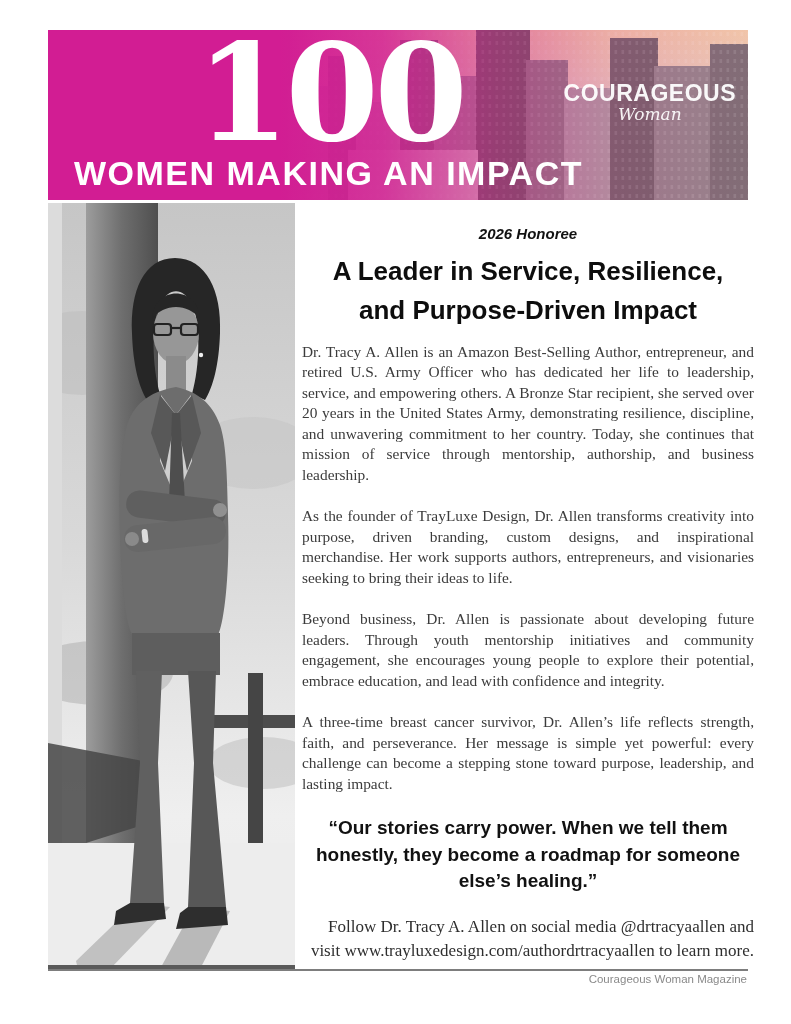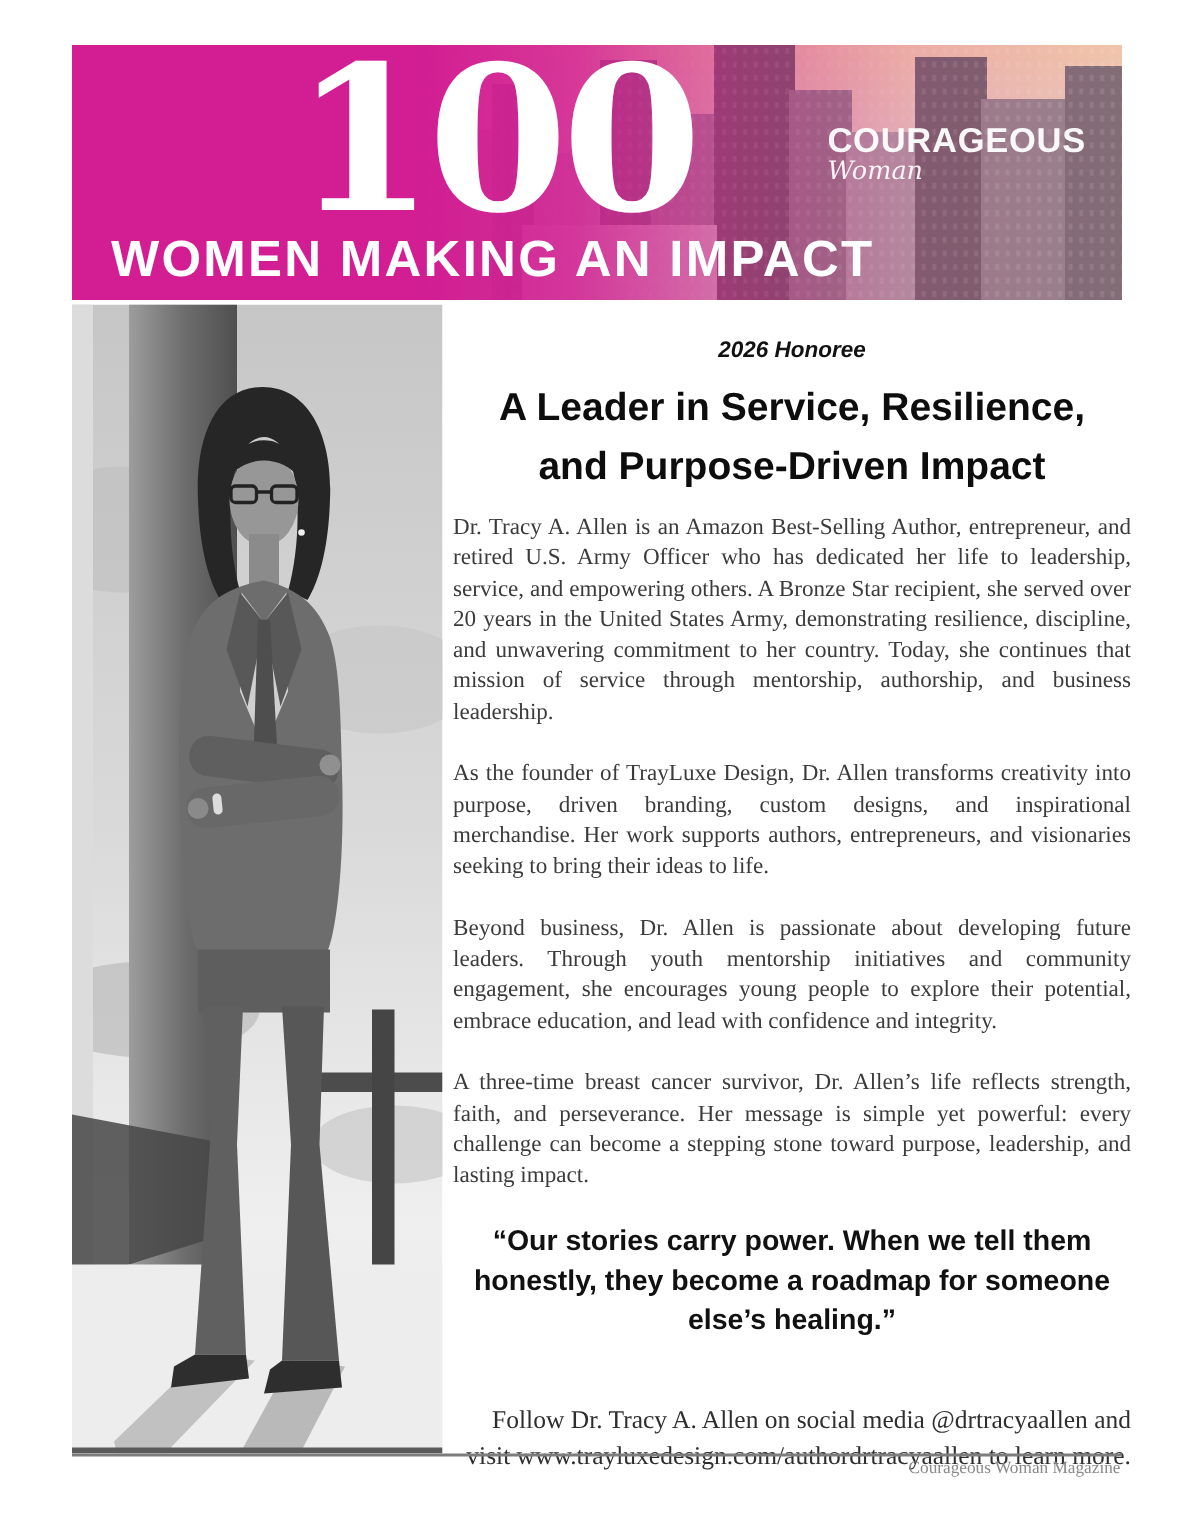--- a/index.html
+++ b/index.html
@@ -26,21 +26,21 @@
   .banner-number {
     position:absolute; left:142px; top:-12px; width:280px; text-align:center;
     font-family:"DejaVu Serif", serif; font-weight:700; font-size:134px;
     line-height:1.12; color:#ffffff; letter-spacing:-4px;
   }
   .banner-title {
     position:absolute; left:26px; bottom:7px;
     font-weight:800; font-size:34px; letter-spacing:1.5px; color:#ffffff;
     white-space:nowrap;
   }
-  .banner-logo { position:absolute; right:24px; top:52px; text-align:left; color:#ffffff; }
+  .banner-logo { position:absolute; right:12px; top:52px; text-align:center; color:#ffffff; }
   .banner-logo .logo-main {
     font-weight:800; font-size:23px; letter-spacing:0.5px; line-height:1;
     opacity:0.95;
   }
   .banner-logo .logo-script {
     font-family:"DejaVu Serif", serif; font-style:italic; font-size:17px;
     line-height:1; margin-top:1px; opacity:0.92;
   }
 
   
@@ -60,35 +60,35 @@
   .subtitle {
     text-align:center; font-size:26px; font-weight:700; line-height:1.5;
     max-width:442px; margin:10px auto 12px auto; color:#0d0d0d;
   }
   .body-text p {
     font-family:"Liberation Serif", serif; font-size:15.4px; line-height:1.33;
     color:#3b3b3b; text-align:justify; margin:0 0 21px 0;
   }
   .quote {
     text-align:center; font-weight:800; font-size:19px; line-height:1.4;
-    color:#111111; margin:4px 0 40px 0;
+    color:#111111; margin:4px 0 20px 0;
   }
   .follow {
     text-align:right; font-family:"Liberation Serif", serif; font-size:17px;
     line-height:1.4; color:#2e2e2e; margin:0;
   }
 
   
   .bottom-rule {
     position:absolute; left:48px; top:969px; width:700px; height:2px;
     background:#7d7d7d;
   }
   .magazine-credit {
     position:absolute; right:44px; top:973px;
-    font-family:Liberation Serif, serif; font-size:11.5px; color:#8a8a8a;
+    font-family:Liberation Sans, sans-serif; font-size:11.5px; color:#8a8a8a;
   }
 </style>
 </head>
 <body>
 
 <div class="page">
 
   <header class="banner">
     <svg class="skyline" viewBox="0 0 520 170" preserveAspectRatio="none" aria-hidden="true">
       <defs>

